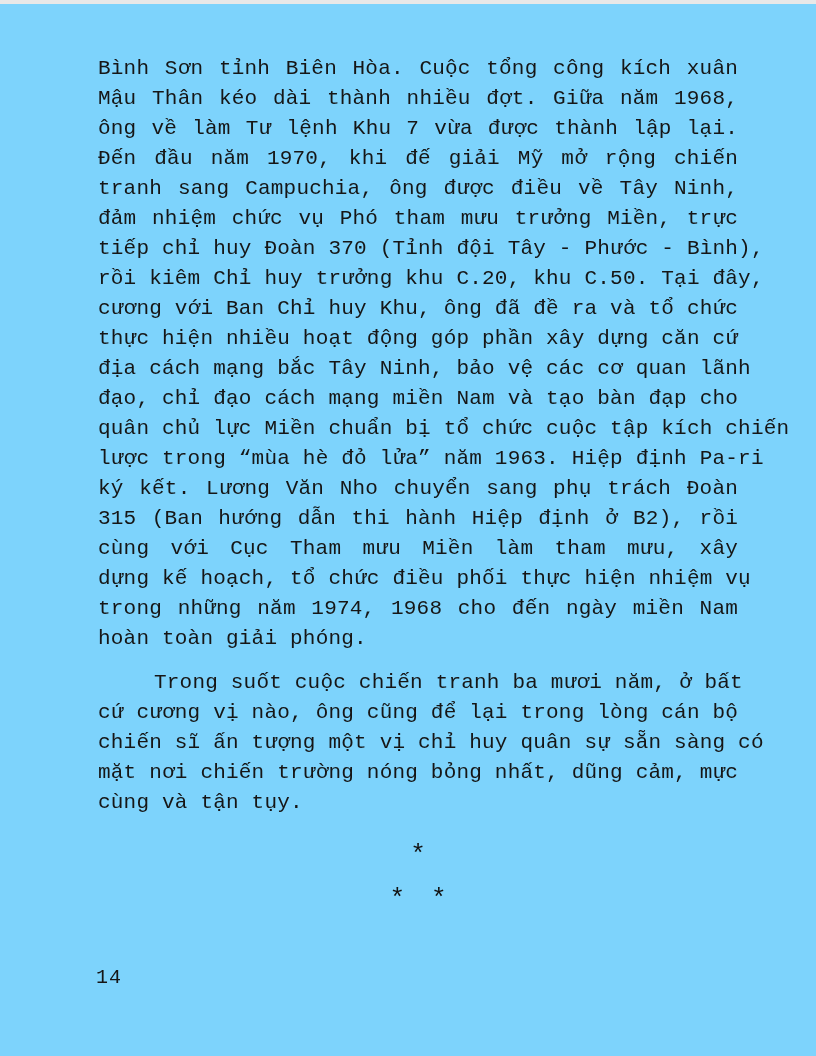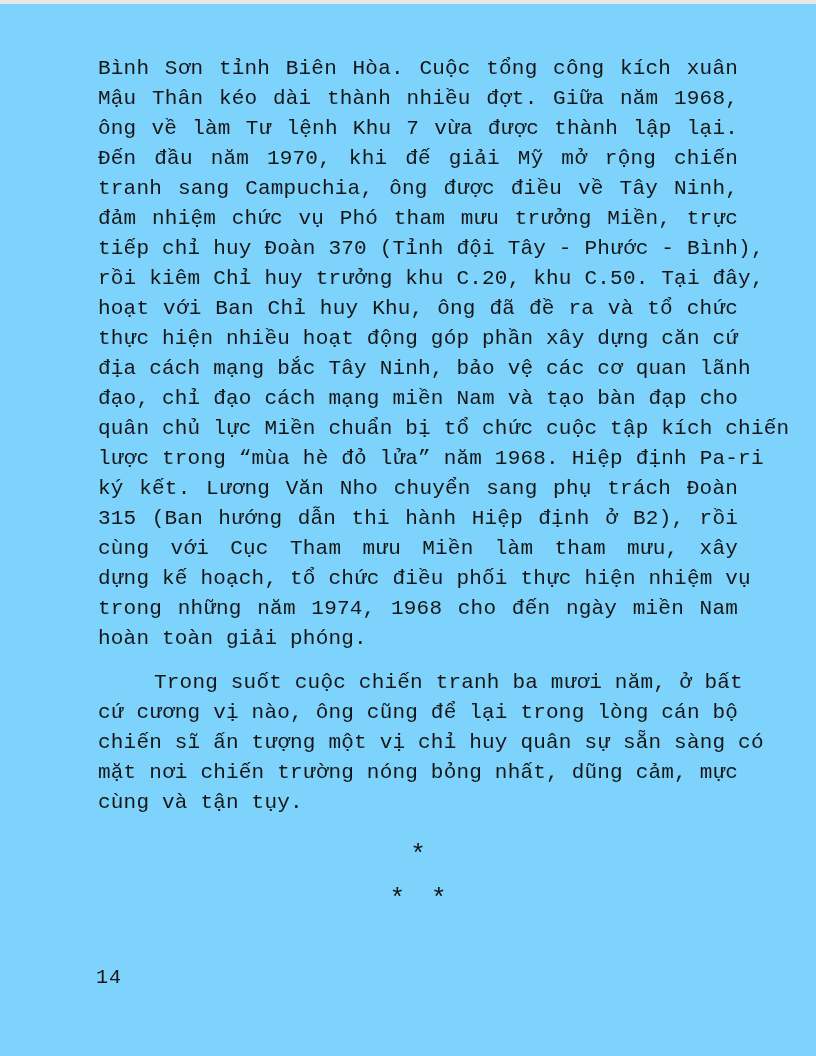--- a/index.html
+++ b/index.html
@@ -78,26 +78,26 @@
 
     <div class="para">
       <div class="line">Bình Sơn tỉnh Biên Hòa. Cuộc tổng công kích xuân</div>
       <div class="line">Mậu Thân kéo dài thành nhiều đợt. Giữa năm 1968,</div>
       <div class="line">ông về làm Tư lệnh Khu 7 vừa được thành lập lại.</div>
       <div class="line">Đến đầu năm 1970, khi đế giải Mỹ mở rộng chiến</div>
       <div class="line">tranh sang Campuchia, ông được điều về Tây Ninh,</div>
       <div class="line">đảm nhiệm chức vụ Phó tham mưu trưởng Miền, trực</div>
       <div class="line">tiếp chỉ huy Đoàn 370 (Tỉnh đội Tây - Phước - Bình),</div>
       <div class="line">rồi kiêm Chỉ huy trưởng khu C.20, khu C.50. Tại đây,</div>
-      <div class="line">hoạt với Ban Chỉ huy Khu, ông đã đề ra và tổ chức</div>
+      <div class="line">cương với Ban Chỉ huy Khu, ông đã đề ra và tổ chức</div>
       <div class="line">thực hiện nhiều hoạt động góp phần xây dựng căn cứ</div>
       <div class="line">địa cách mạng bắc Tây Ninh, bảo vệ các cơ quan lãnh</div>
       <div class="line">đạo, chỉ đạo cách mạng miền Nam và tạo bàn đạp cho</div>
       <div class="line">quân chủ lực Miền chuẩn bị tổ chức cuộc tập kích chiến</div>
-      <div class="line">lược trong “mùa hè đỏ lửa” năm 1968. Hiệp định Pa-ri</div>
+      <div class="line">lược trong “mùa hè đỏ lửa” năm 1963. Hiệp định Pa-ri</div>
       <div class="line">ký kết. Lương Văn Nho chuyển sang phụ trách Đoàn</div>
       <div class="line">315 (Ban hướng dẫn thi hành Hiệp định ở B2), rồi</div>
       <div class="line">cùng với Cục Tham mưu Miền làm tham mưu, xây</div>
       <div class="line">dựng kế hoạch, tổ chức điều phối thực hiện nhiệm vụ</div>
       <div class="line">trong những năm 1974, 1968 cho đến ngày miền Nam</div>
       <div class="line last">hoàn toàn giải phóng.</div>
     </div>
 
     <div class="para para-indent-first">
       <div class="line">Trong suốt cuộc chiến tranh ba mươi năm, ở bất</div>

